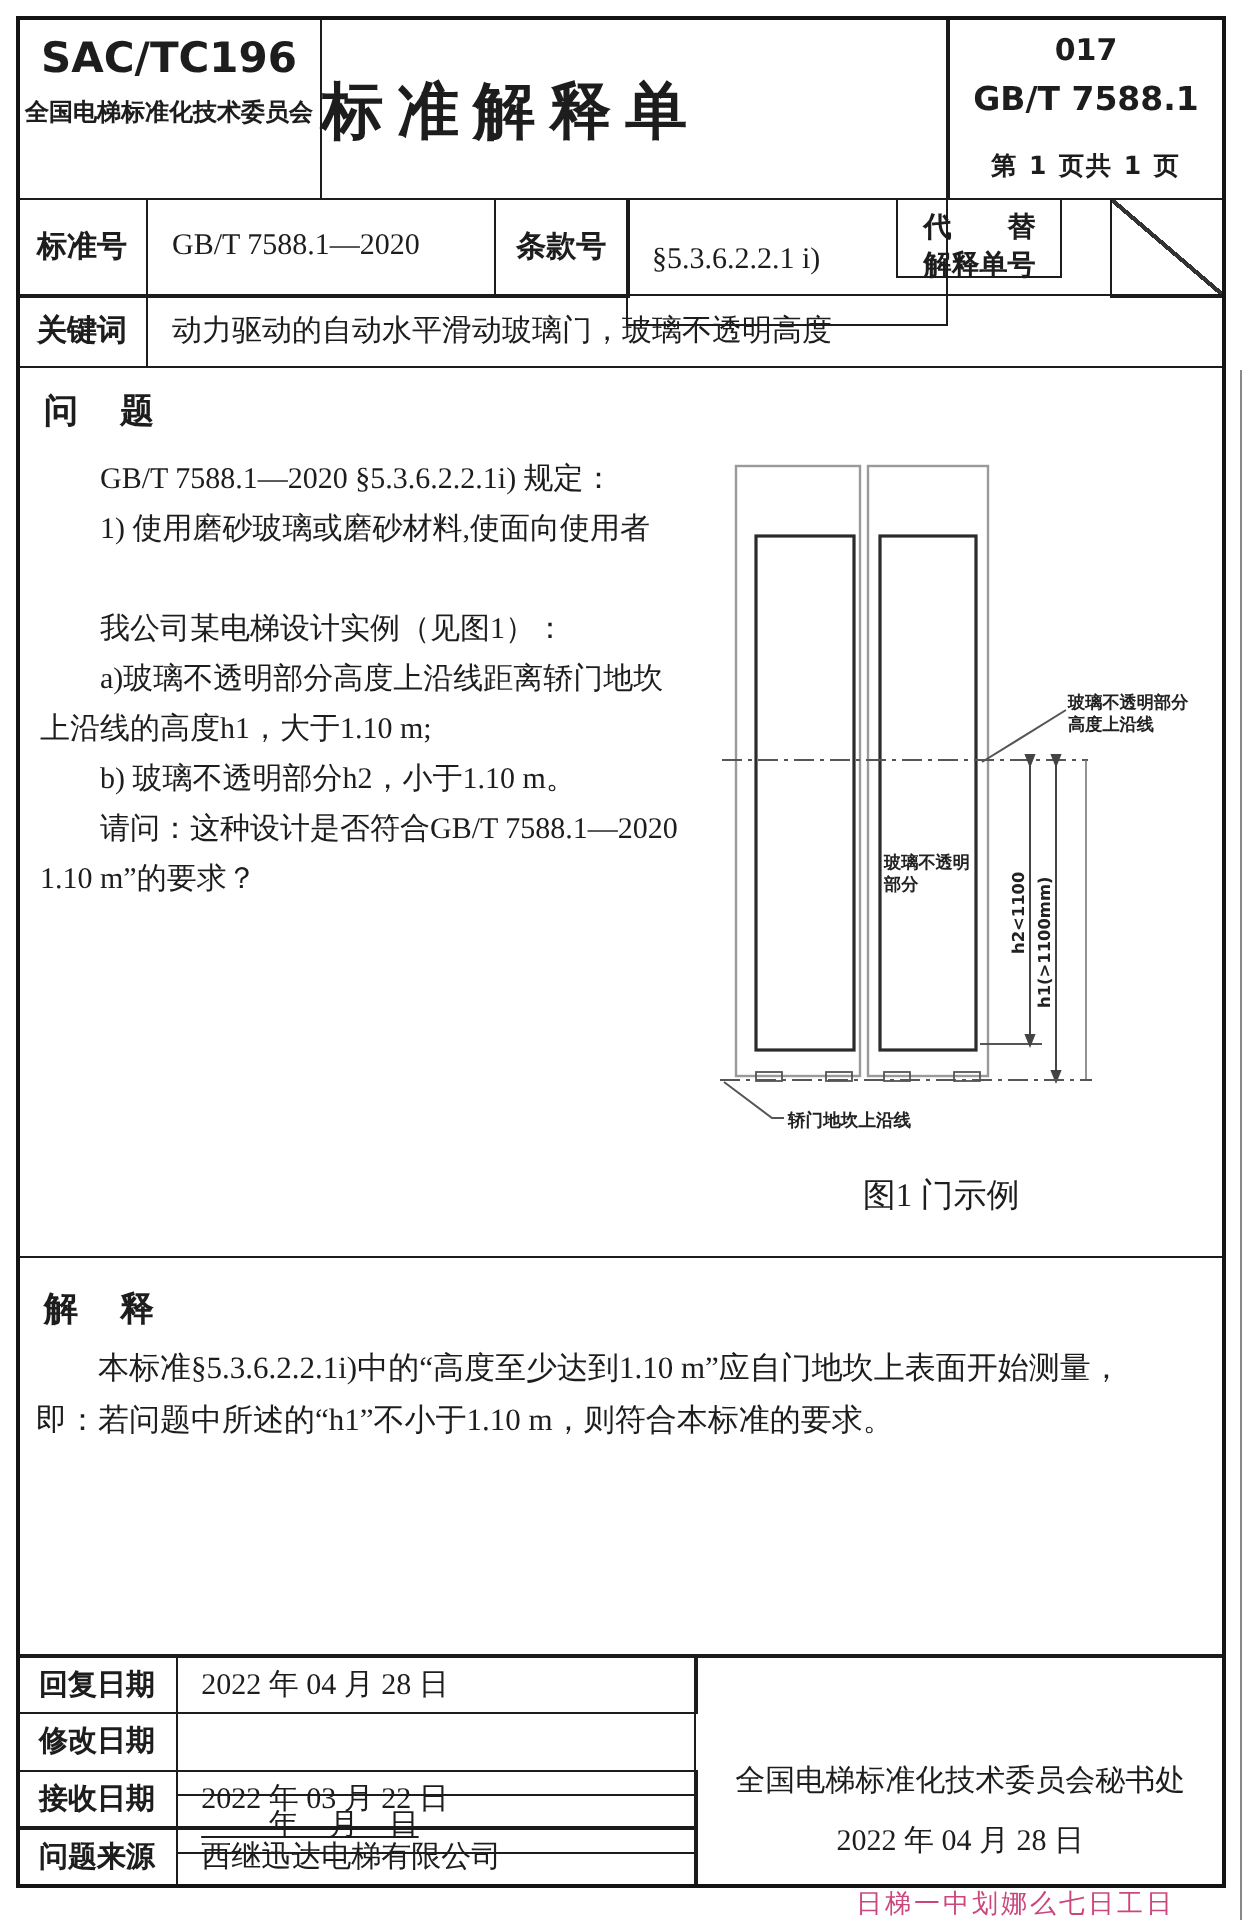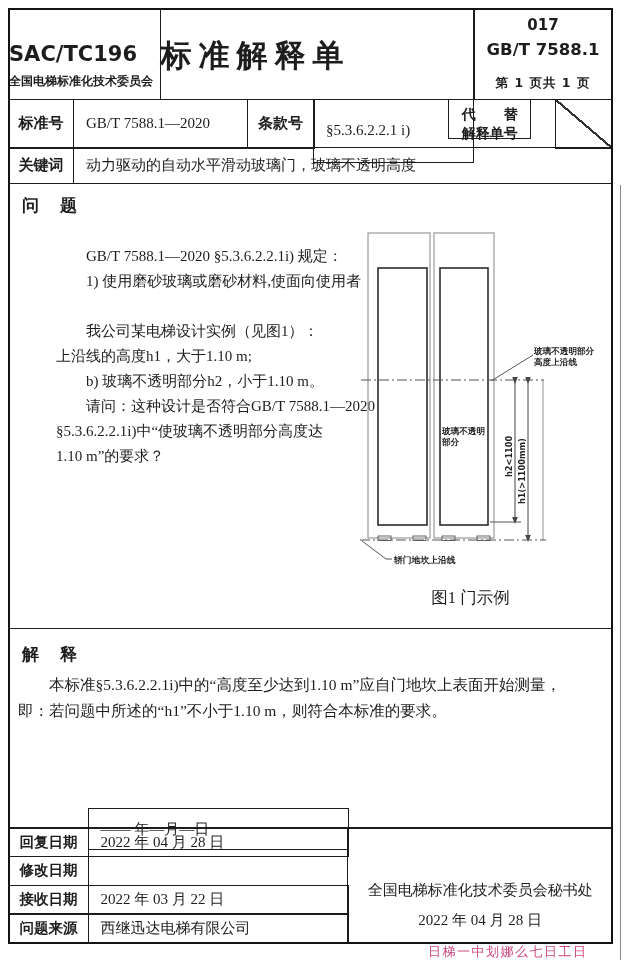--- a/index.html
+++ b/index.html
@@ -17,21 +17,21 @@
        font-weight:bold;font-size:17px;letter-spacing:2px;}
   .tline{white-space:pre;font-size:15px;height:25px;line-height:25px;}
   .iline{white-space:pre;font-size:15.5px;height:26px;line-height:26px;}
   .diag{background:linear-gradient(to top right,transparent 48.5%,#333 48.5%,#333 51.5%,transparent 51.5%);}
   svg text{font-family:"DejaVu Sans","Liberation Sans",sans-serif;}
 </style>
 </head>
 <body>
 
 <div class="cell" style="left:8px;top:8px;width:153px;height:92px;">
-  <div style="text-align:left;padding-top:33px;">
+  <div style="text-align:center;padding-top:8px;">
     <div style="font-family:'DejaVu Sans','Liberation Sans',sans-serif;font-weight:bold;font-size:21px;">SAC/TC196</div>
     <div style="font-family:'DejaVu Sans','Liberation Sans',sans-serif;font-weight:bold;font-size:12px;margin-top:7px;">全国电梯标准化技术委员会</div>
   </div>
 </div>
 <div class="cell" style="left:159.6px;top:8px;width:315px;height:92px;">
   <div style="text-align:left;font-weight:bold;font-size:31px;letter-spacing:7px;padding-top:26px;font-family:Liberation Serif, serif;">标准解释单</div>
 </div>
 <div class="cell" style="left:473px;top:8px;width:140px;height:92px;">
   <div style="text-align:center;font-family:'DejaVu Sans','Liberation Sans',sans-serif;font-weight:bold;">
     <div style="font-size:15px;margin-top:7px;">017</div>
@@ -51,29 +51,29 @@
   </div>
 </div>
 <div class="cell diag" style="left:555px;top:98.6px;width:58px;height:50px;"></div>
 
 <div class="cell lbl" style="left:8px;top:147.3px;width:66px;height:37px;font-size:15px;">关键词</div>
 <div class="cell val" style="left:73px;top:147.3px;width:540px;height:37px;font-size:15px;">动力驱动的自动水平滑动玻璃门，玻璃不透明高度</div>
 
 <div class="cell" style="left:8px;top:183px;width:605px;height:446px;"></div>
 <div class="sec-title" style="left:22px;top:194px;">问　题</div>
 
-<div style="position:absolute;left:20px;top:244px;width:345px;margin-left:36px;">
+<div style="position:absolute;left:20px;top:228px;width:345px;">
   <div class="tline">　　GB/T 7588.1—2020 §5.3.6.2.2.1i) 规定：</div>
   <div class="tline">　　1) 使用磨砂玻璃或磨砂材料,使面向使用者</div>
   <div class="tline"></div>
   <div class="tline">　　我公司某电梯设计实例（见图1）：</div>
+  <div class="tline">　　a)玻璃不透明部分高度上沿线距离轿门地坎</div>
   <div class="tline">上沿线的高度h1，大于1.10 m;</div>
   <div class="tline">　　b) 玻璃不透明部分h2，小于1.10 m。</div>
   <div class="tline">　　请问：这种设计是否符合GB/T 7588.1—2020</div>
-  <div class="tline">§5.3.6.2.2.1i)中“使玻璃不透明部分高度达</div>
   <div class="tline">1.10 m”的要求？</div>
 </div>
 
 <svg width="248" height="392" viewBox="0 0 248 392" style="position:absolute;left:356px;top:222px;">
   <defs>
     <marker id="arr" markerWidth="8" markerHeight="8" refX="4" refY="4" orient="auto">
       <path d="M0,1.2 L7,4 L0,6.8 z" fill="#444"></path>
     </marker>
   </defs>
 
@@ -117,21 +117,21 @@
 <div class="cell" style="left:8px;top:627.6px;width:605px;height:201px;"></div>
 <div class="sec-title" style="left:22px;top:643px;">解　释</div>
 <div style="position:absolute;left:18px;top:672px;width:592px;">
   <div class="iline">　　本标准§5.3.6.2.2.1i)中的“高度至少达到1.10 m”应自门地坎上表面开始测量，</div>
   <div class="iline">即：若问题中所述的“h1”不小于1.10 m，则符合本标准的要求。</div>
 </div>
 
 <div class="cell lbl" style="left:8px;top:827.3px;width:81px;height:30px;font-size:14.5px;">回复日期</div>
 <div class="cell val" style="left:87.6px;top:827.3px;width:261px;height:30px;font-size:15px;">2022 年 04 月 28 日</div>
 <div class="cell lbl" style="left:8px;top:855.9px;width:81px;height:30px;font-size:14.5px;">修改日期</div>
-<div class="cell val" style="left:87.6px;top:808px;width:261px;height:42px;font-size:15px;">—— 年—月—日</div>
+<div class="cell val" style="left:87.6px;top:897px;width:261px;height:30px;font-size:15px;text-decoration:underline;">—— 年—月—日</div>
 <div class="cell lbl" style="left:8px;top:884.5px;width:81px;height:30px;font-size:14.5px;">接收日期</div>
 <div class="cell val" style="left:87.6px;top:884.5px;width:261px;height:30px;font-size:15px;">2022 年 03 月 22 日</div>
 <div class="cell lbl" style="left:8px;top:913.1px;width:81px;height:30.5px;font-size:14.5px;">问题来源</div>
 <div class="cell val" style="left:87.6px;top:913.1px;width:261px;height:30.5px;font-size:15px;">西继迅达电梯有限公司</div>
 
 <div class="cell" style="left:347.3px;top:827.3px;width:265.7px;height:116.3px;">
   <div style="text-align:center;padding-top:53px;">
     <div style="font-size:15px;">全国电梯标准化技术委员会秘书处</div>
     <div style="font-size:15px;margin-top:11px;white-space:pre;">2022 年 04 月 28 日</div>
   </div>

